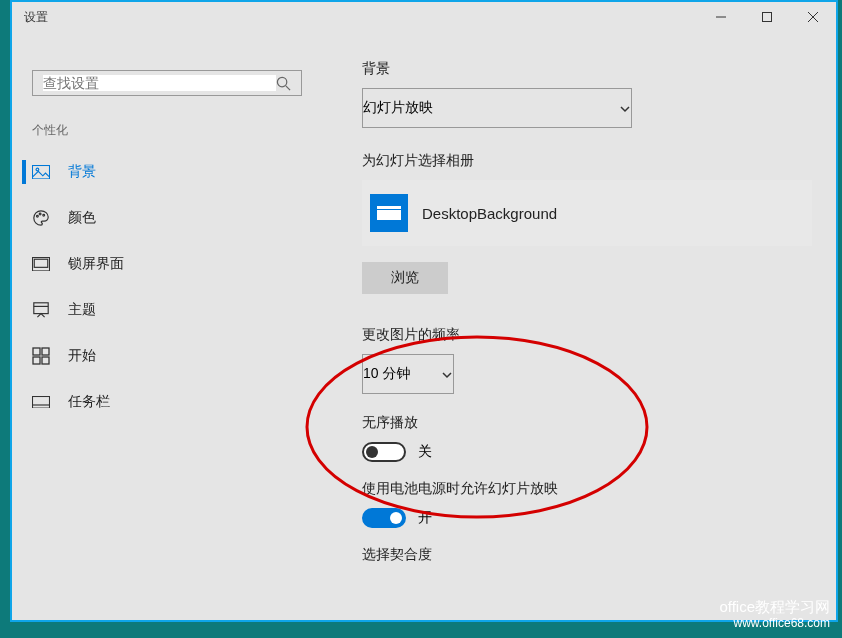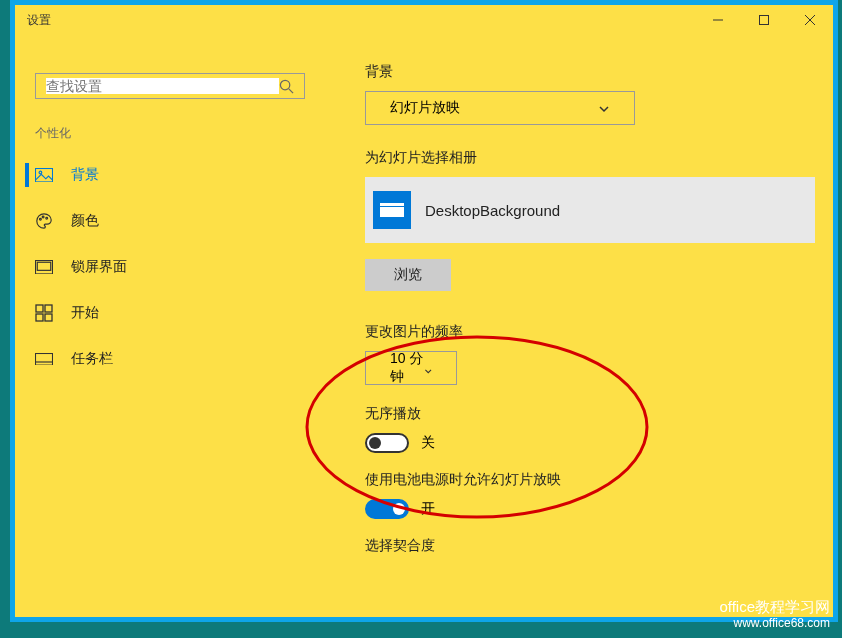--- a/index.html
+++ b/index.html
@@ -4,22 +4,22 @@
   <style>
     * { margin: 0; padding: 0; box-sizing: border-box; font-family: "Microsoft YaHei", "Segoe UI", sans-serif; }
     body { background: #0d7a7a; position: relative; width: 842px; height: 638px; overflow: hidden; }
     
     .window {
       position: absolute;
       left: 10px;
       top: 0;
       width: 828px;
       height: 622px;
-      background: #fde047;
-      border: 5px solid #0ea5e9;
+      background: #e5e5e5;
+      border: 2px solid #0ea5e9;
       display: flex;
       flex-direction: column;
     }
     
     .titlebar {
       height: 30px;
       display: flex;
       align-items: center;
       padding: 0 0 0 12px;
       font-size: 12px;
@@ -112,24 +112,24 @@
       flex: 1;
       padding: 20px 40px 0 40px;
       overflow-y: auto;
       position: relative;
     }
     
     .field-label { font-size: 14px; color: #222; margin-bottom: 10px; margin-top: 8px; }
     
     .dropdown {
       border: 1px solid #999;
-      height: 34px;
-      display: flex;
-      align-items: center;
-      padding: 0 24px;
+      height: 40px;
+      display: flex;
+      align-items: center;
+      padding: 0 0;
       font-size: 14px;
       width: 270px;
       justify-content: space-between;
       cursor: pointer;
       margin-bottom: 24px;
     }
     .dropdown .chev { width: 12px; height: 12px; }
     .dropdown.small { width: 92px; margin-bottom: 20px; }
     
     .album-row {
@@ -289,20 +289,30 @@
       <div class="nav-item">
         <span class="nav-icon">
           <svg viewBox="0 0 20 16" fill="none" stroke="#333" stroke-width="1.3">
               <rect x="0.5" y="0.5" width="19" height="15"></rect>
               <rect x="2.5" y="2.5" width="15" height="9"></rect>
             </svg>
         </span>
         <span>锁屏界面</span>
       </div>
 
+      <div class="nav-item">
+        <span class="nav-icon">
+          <svg viewBox="0 0 20 20" fill="none" stroke="#333" stroke-width="1.3">
+              <rect x="2" y="2" width="16" height="12"></rect>
+              <path d="M6 18l4-4 4 4"></path>
+              <line x1="2" y1="6" x2="18" y2="6"></line>
+            </svg>
+        </span>
+        <span>主题</span>
+      </div>
 
       <div class="nav-item">
         <span class="nav-icon">
           <svg viewBox="0 0 18 18" fill="none" stroke="#333" stroke-width="1.3">
               <rect x="1" y="1" width="7" height="7"></rect>
               <rect x="10" y="1" width="7" height="7"></rect>
               <rect x="1" y="10" width="7" height="7"></rect>
               <rect x="10" y="10" width="7" height="7"></rect>
             </svg>
         </span>

